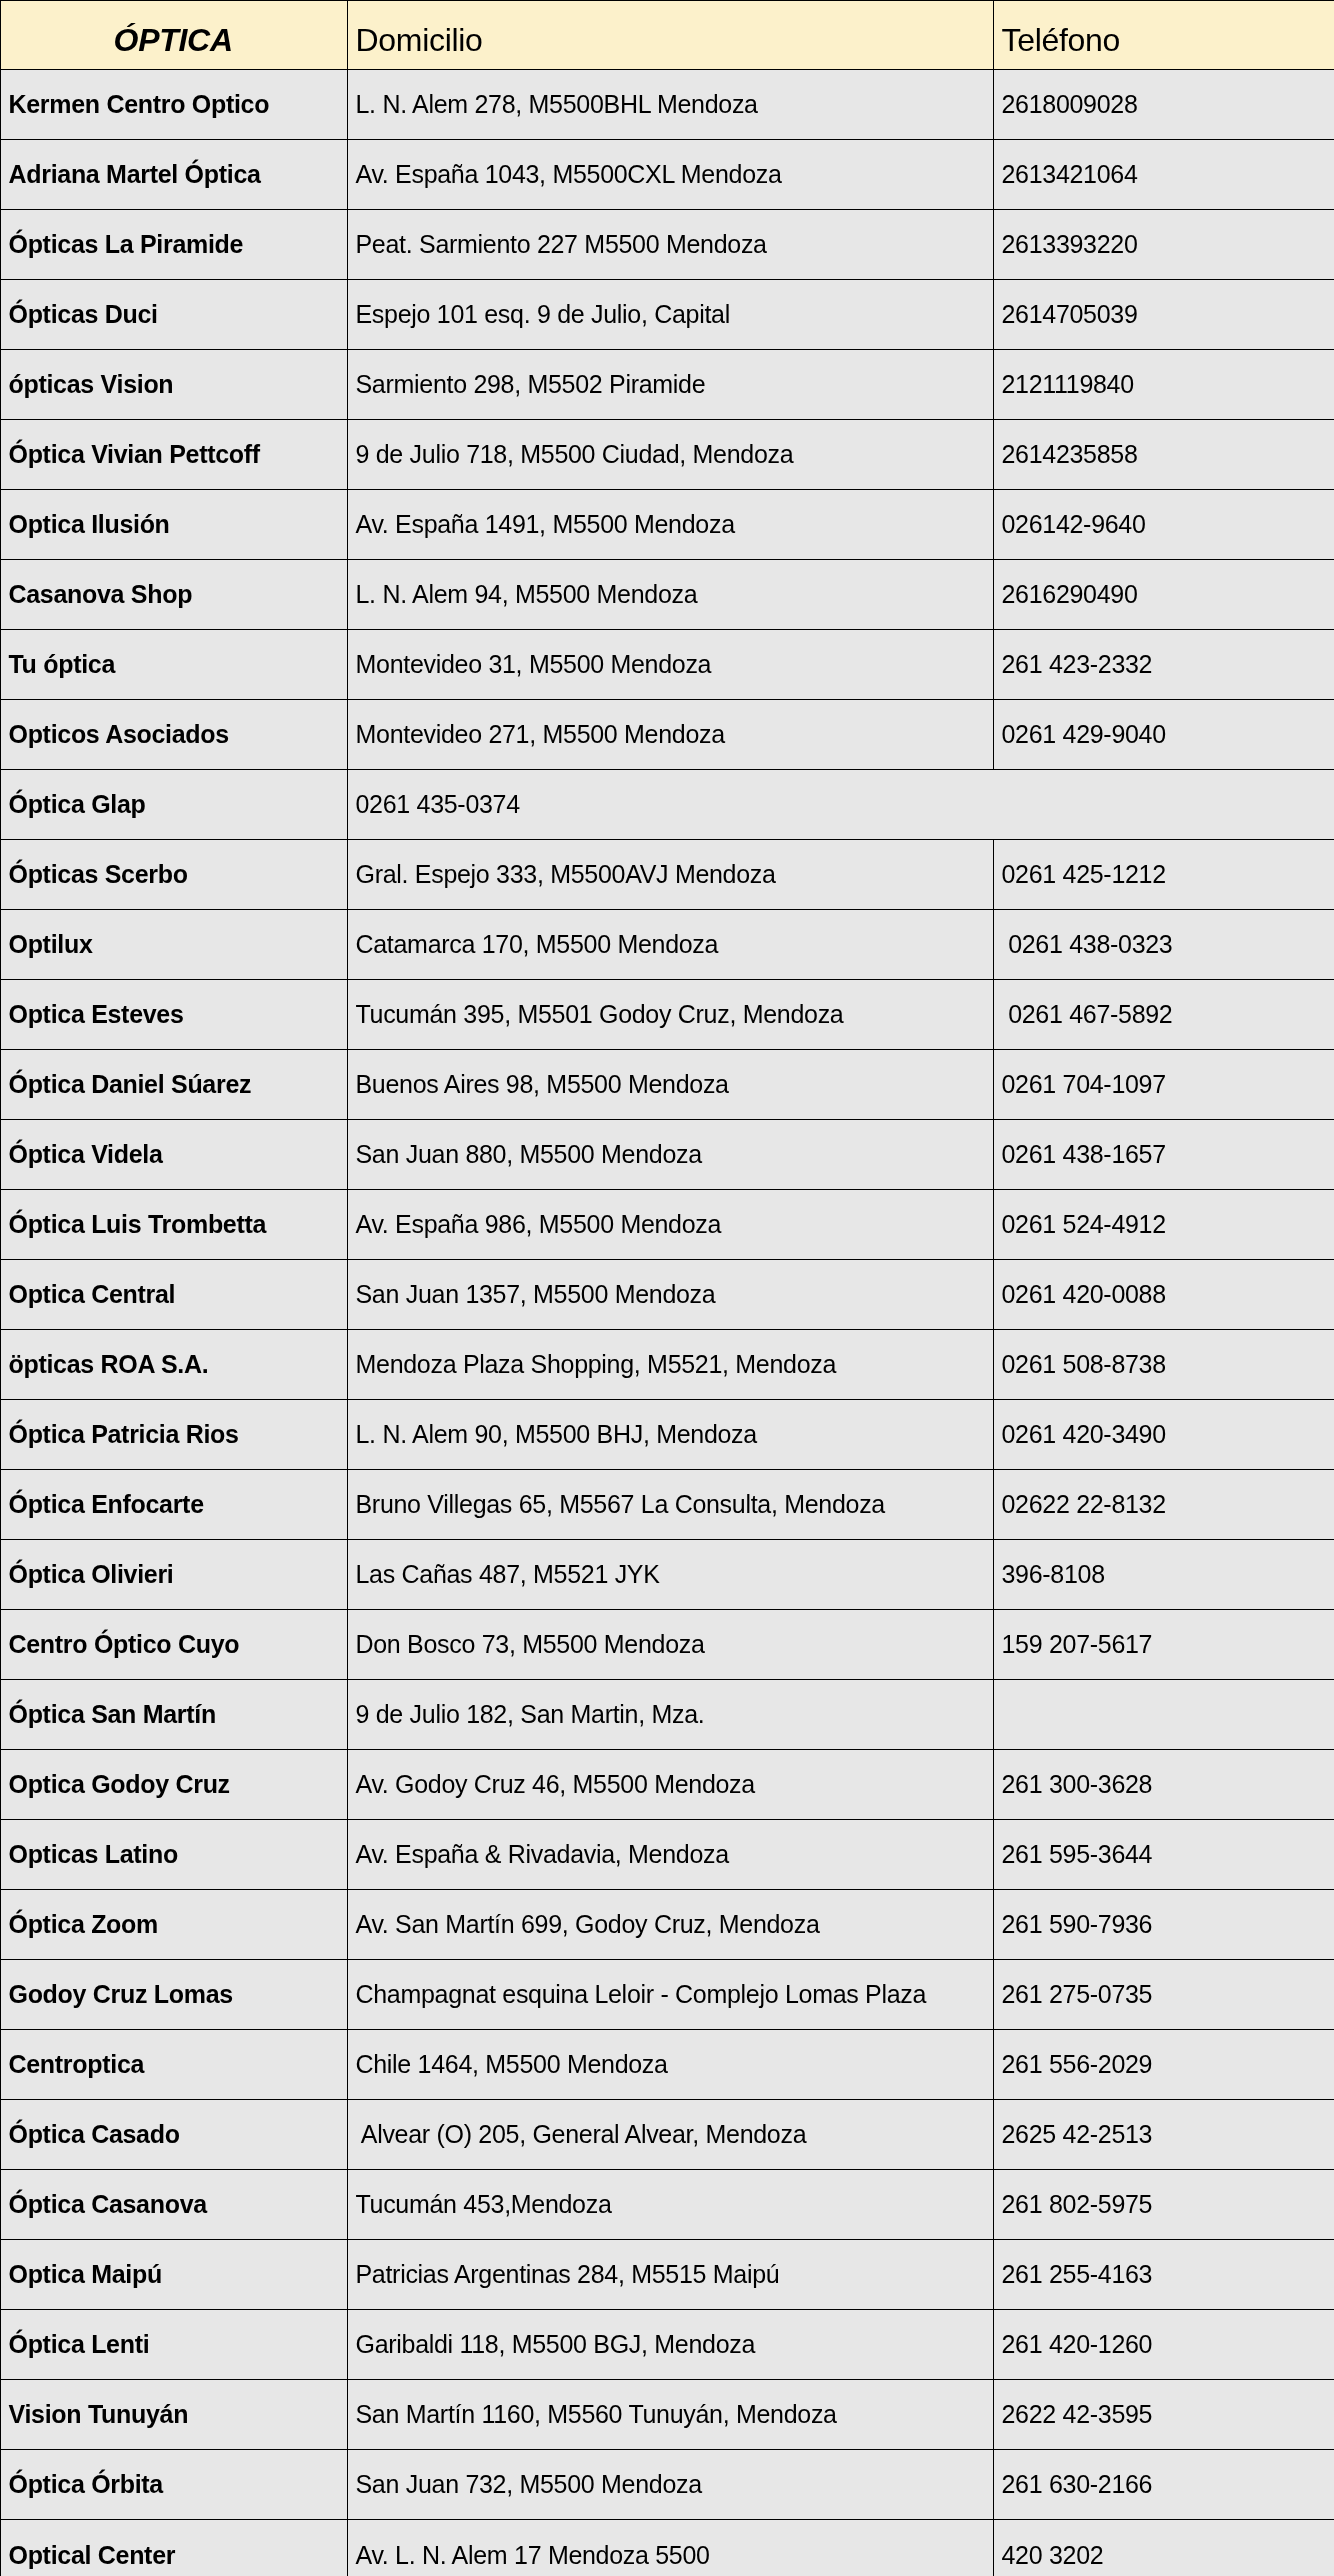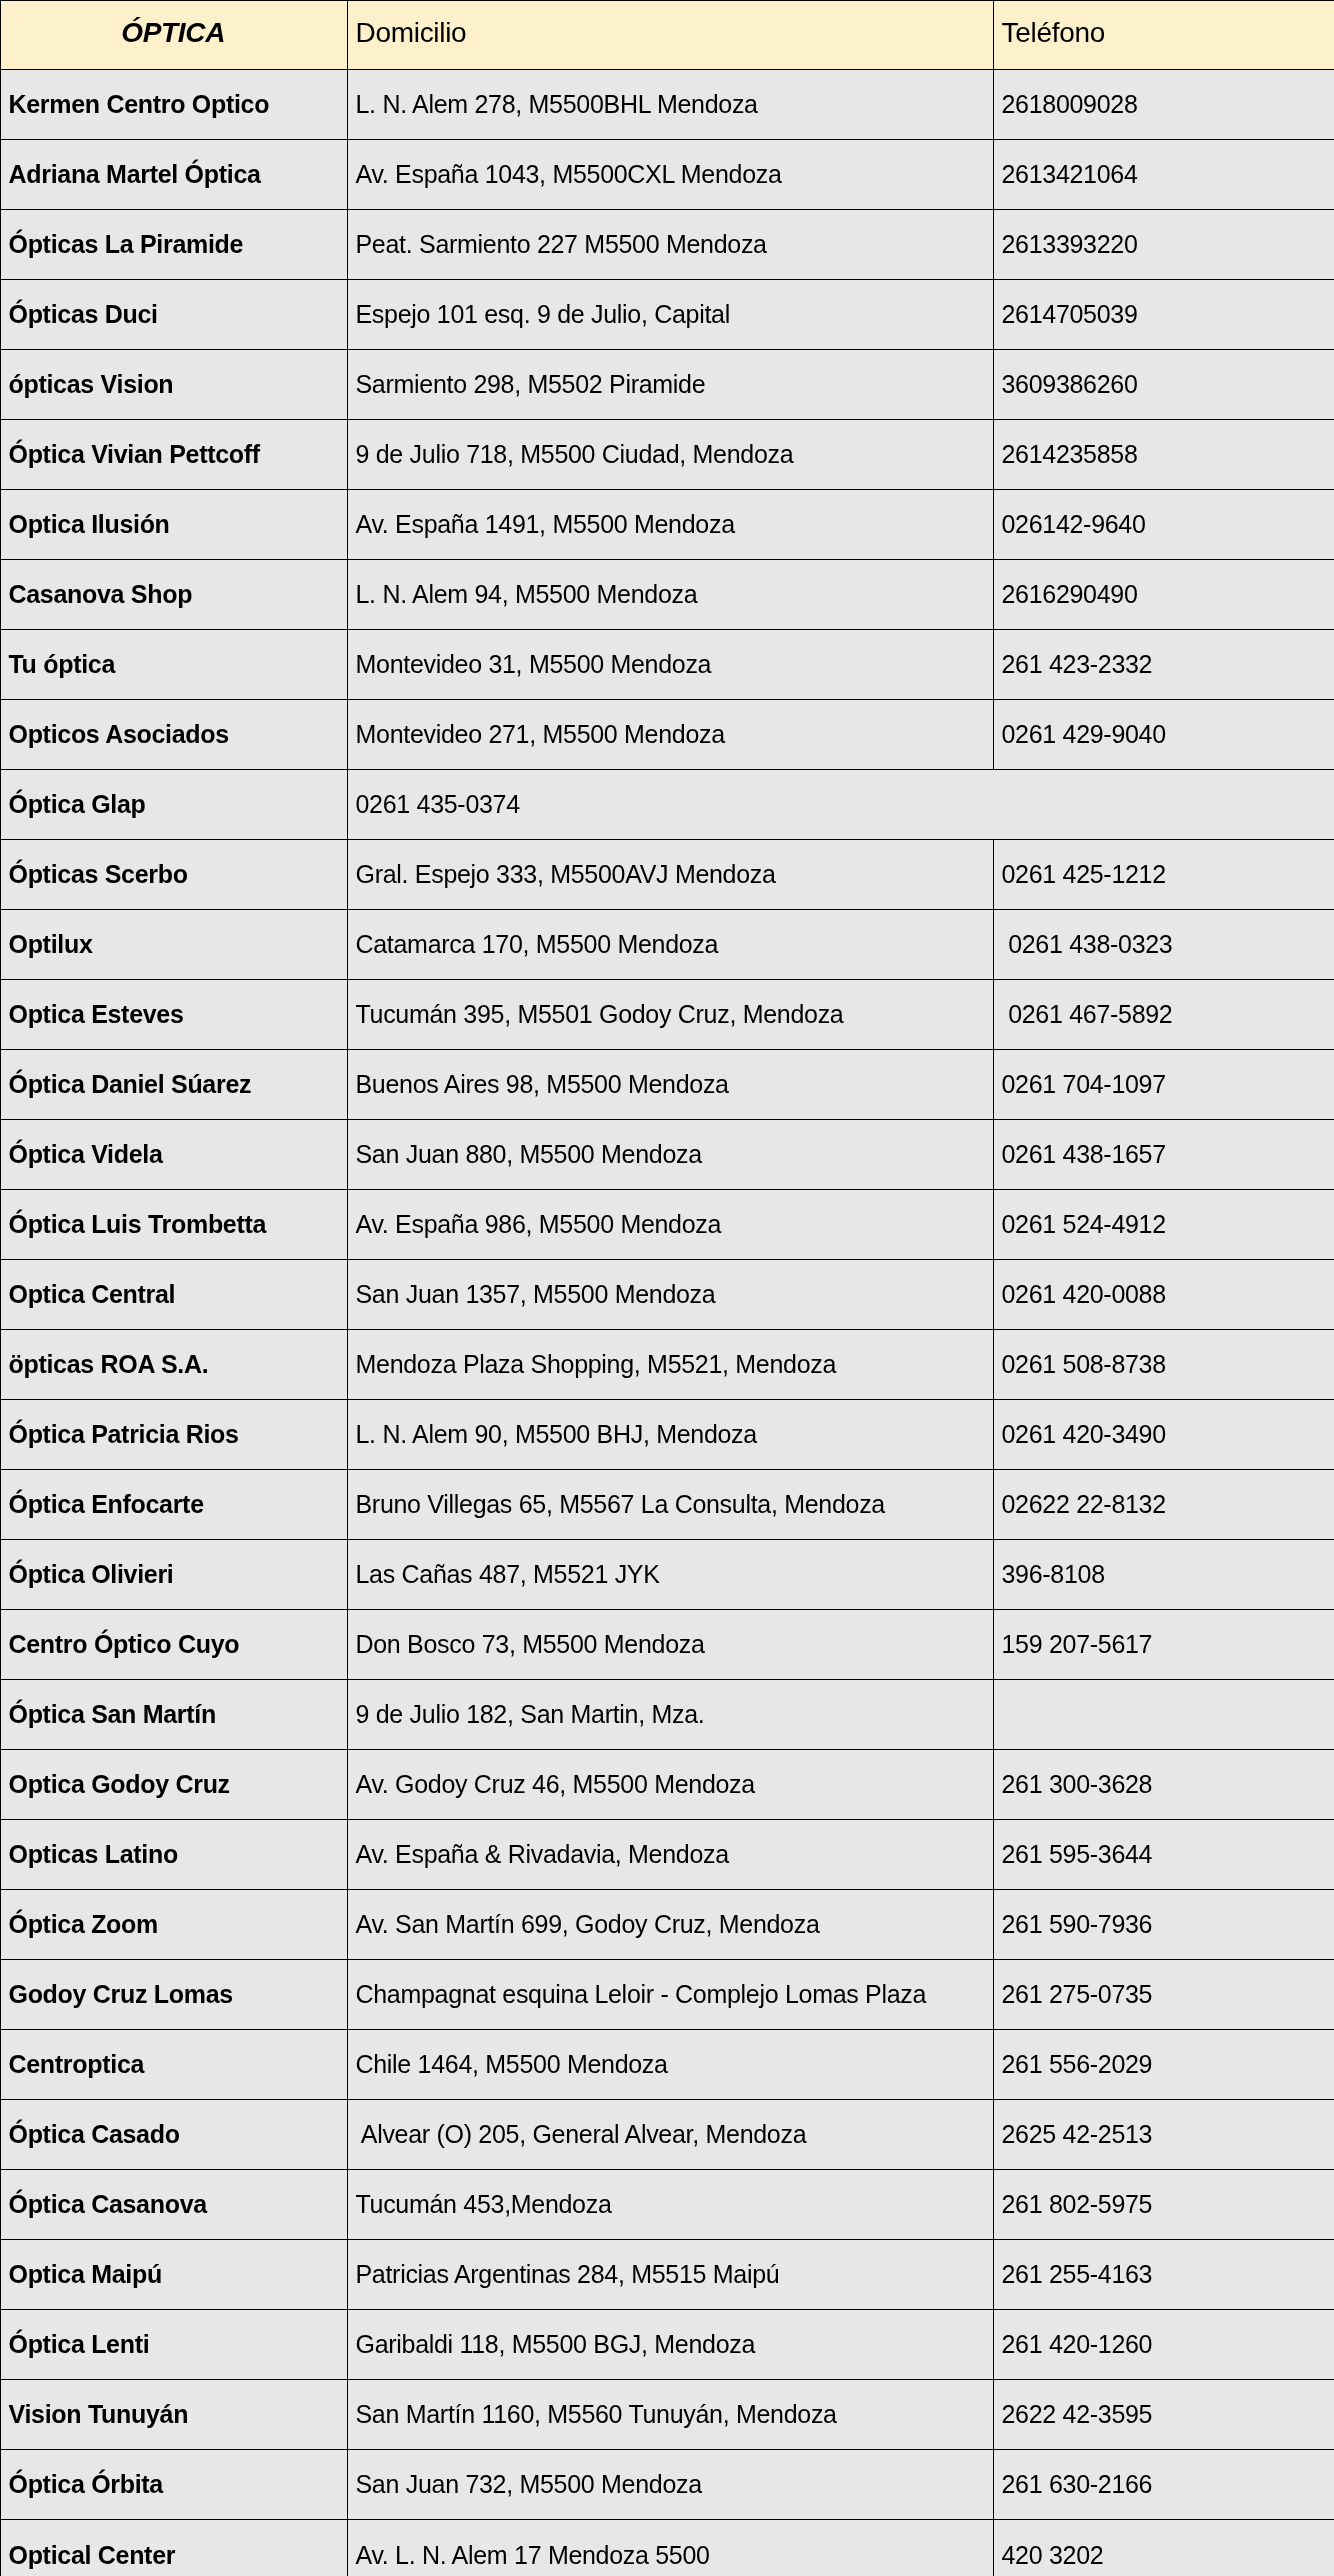--- a/index.html
+++ b/index.html
@@ -39,22 +39,22 @@
     font-size: 25px;
     letter-spacing: -0.3px;
     line-height: 1;
   }
   .cell.col-address, .cell.col-phone {
     border-left: 1.7px solid var(--border, #000);
   }
   .cell.col-name { font-weight: bold; }
   .header-row .cell {
     align-items: flex-end;
-    padding-bottom: 22px;
-    font-size: 28px;
+    padding-bottom: 13px;
+    font-size: 32px;
     font-weight: normal;
   }
   .header-row .cell.col-name {
     justify-content: center;
     font-weight: bold;
     font-style: italic;
     padding-left: 0;
   }
 </style>
 </head>
@@ -88,21 +88,21 @@
 
     <div class="row">
       <div class="cell col-name">Ópticas Duci</div>
       <div class="cell col-address">Espejo 101 esq. 9 de Julio, Capital</div>
       <div class="cell col-phone">2614705039</div>
     </div>
 
     <div class="row">
       <div class="cell col-name">ópticas Vision</div>
       <div class="cell col-address">Sarmiento 298, M5502 Piramide</div>
-      <div class="cell col-phone">3609386260</div>
+      <div class="cell col-phone">2121119840</div>
     </div>
 
     <div class="row">
       <div class="cell col-name">Óptica Vivian Pettcoff</div>
       <div class="cell col-address">9 de Julio 718, M5500 Ciudad, Mendoza</div>
       <div class="cell col-phone">2614235858</div>
     </div>
 
     <div class="row">
       <div class="cell col-name">Optica Ilusión</div>

